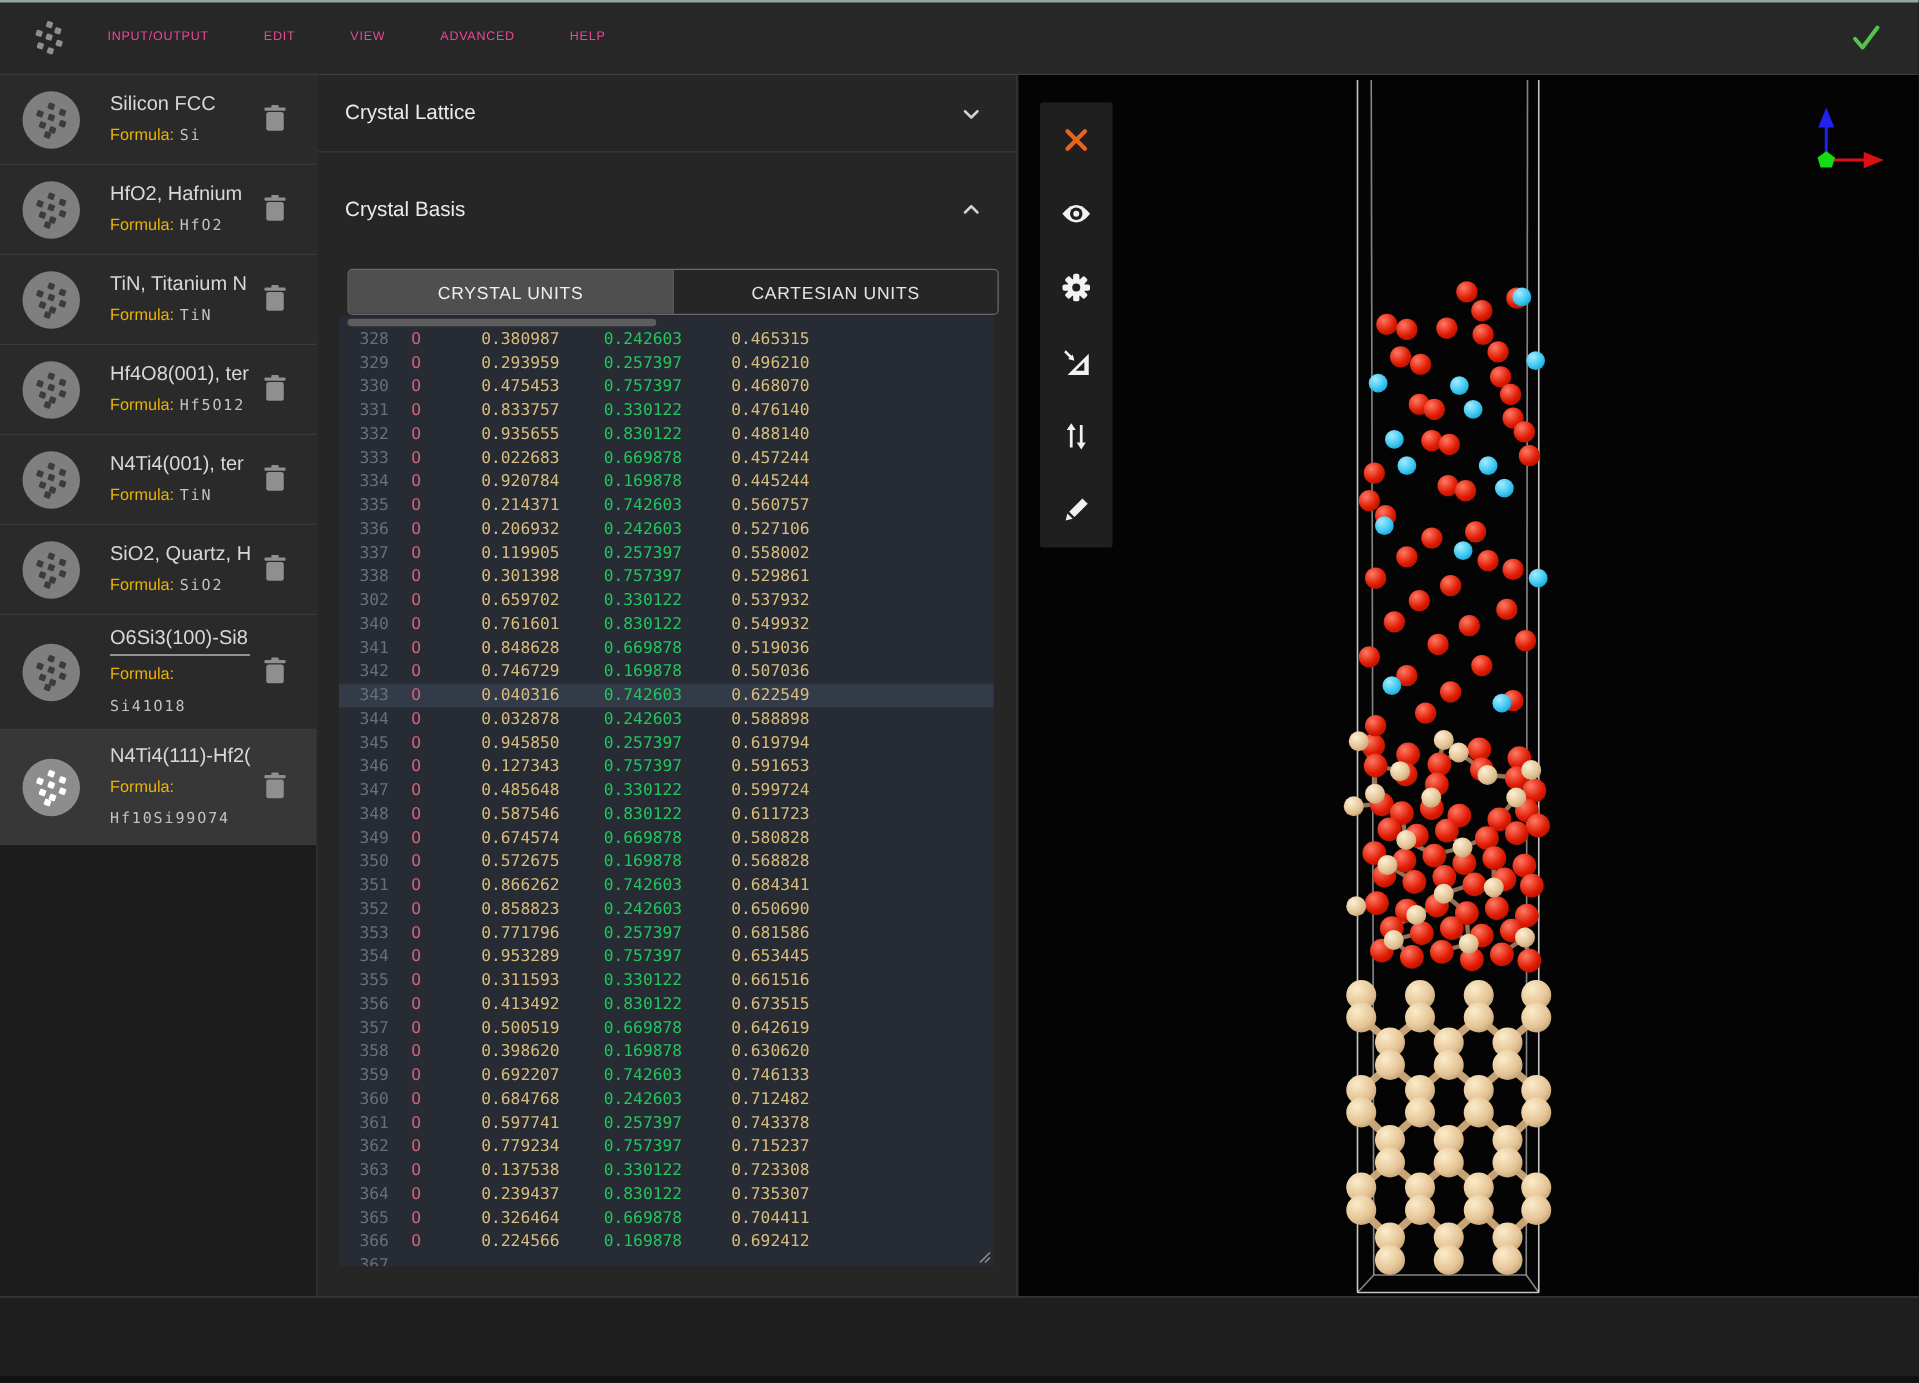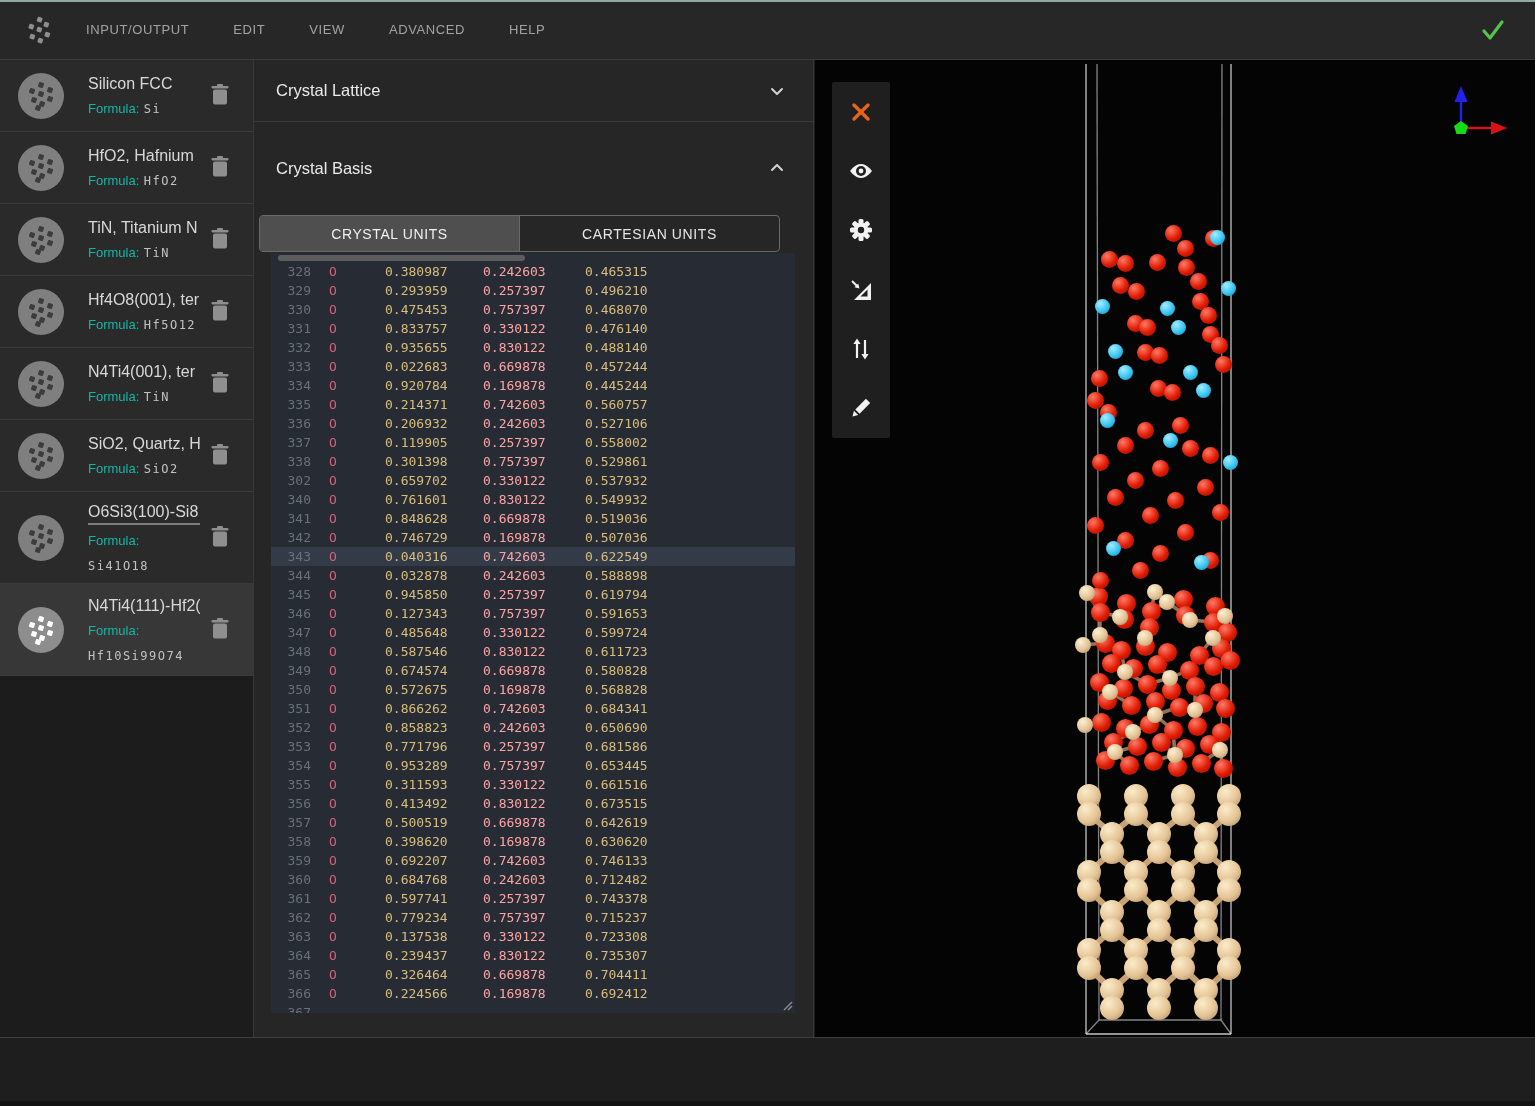--- a/index.html
+++ b/index.html
@@ -8,72 +8,72 @@
   #app { position:relative; width:1535px; height:1106px; background:#1d1d1d; }
 
   
   .top-accent { position:absolute; left:0; top:0; width:1535px; height:2px; background:#8fa99a; z-index:60; }
 
   
   .header { position:absolute; left:0; top:0; width:1535px; height:60px; background:#272727;
             border-bottom:1px solid #3c3c3c; display:flex; align-items:center; z-index:50; }
   .logo { width:34px; height:34px; margin-left:22px; margin-right:30px; }
   .menu { display:flex; gap:44px; }
-  .menu-item { color:#a3a3a3; font-size:13px; letter-spacing:0.6px; cursor:pointer; }
+  .menu-item { color:#ec4899; font-size:10px; letter-spacing:0.6px; cursor:pointer; }
   .header-check { position:absolute; right:28px; top:17px; }
 
   
   .sidebar { position:absolute; left:0; top:60px; width:254px; height:977px; background:#1c1c1c;
              border-right:1px solid #383838; overflow:hidden; }
   .side-item { position:relative; background:#2a2a2a; border-bottom:1px solid #3a3a3a;
                height:72px; cursor:pointer; }
   .side-item.tall { height:92px; }
   .side-item.selected { background:#373737; }
   .avatar { position:absolute; left:18px; top:50%; transform:translateY(-50%);
             width:46px; height:46px; border-radius:50%; background:#7f7f7f; }
   .side-item.selected .avatar { background:#8d8d8d; }
   .meta { position:absolute; left:88px; top:50%; transform:translateY(-50%); width:112px; overflow:hidden; }
   .s-title { color:#d8d8d8; font-size:16px; white-space:nowrap; overflow:hidden; margin-bottom:6px; }
   .s-title.underlined { border-bottom:1px solid #cfcfcf; padding-bottom:3px; }
   .f-line { white-space:nowrap; overflow:hidden; }
-  .f-label { color:#14b8a6; font-size:13px; }
+  .f-label { color:#eab308; font-size:13px; }
   .f-val { color:#c2c2c2; font-size:12px; font-family:"DejaVu Sans Mono", monospace; letter-spacing:1.5px; }
   .tall .f-line { margin-top:2px; }
   .tall .f-val-line { margin-top:7px; }
   .trash-btn { position:absolute; right:20px; top:50%; transform:translateY(-50%);
                background:none; border:none; cursor:pointer; padding:2px; }
 
   
   .panel { position:absolute; left:254px; top:60px; width:560px; height:977px; background:#262626;
            border-right:1px solid #3a3a3a; }
   .sect-head { display:flex; align-items:center; justify-content:space-between;
                padding:0 24px 0 22px; cursor:pointer; }
   .sect-head.first { height:62px; border-bottom:1px solid #3a3a3a;justify-content:space-between; }
   .sect-head.second { height:92px; }
   .sect-title { color:#eaeaea; font-size:16.5px; }
-  .tabs { position:absolute; left:5px; top:155px; width:521px; height:37px; display:flex;
+  .tabs { position:absolute; left:24px; top:155px; width:521px; height:37px; display:flex;
           border:1px solid #6a6a6a; border-radius:4px; overflow:hidden; }
   .tab { flex:1; display:flex; align-items:center; justify-content:center; color:#f0f0f0;
          font-size:14px; letter-spacing:0.6px; cursor:pointer; }
   .tab.active { background:#4f4f4f; }
   .tab:not(.active) { background:transparent; border-left:1px solid #6a6a6a; color:#e6e6e6; }
 
   
   .editor { position:absolute; left:17px; top:193px; width:524px; height:760px; background:#272b34;
             overflow:hidden; cursor:text; }
   .hscroll-thumb { position:absolute; left:7px; top:2px; width:247px; height:6px;
                    border-radius:3px; background:#5d5d5d; }
   .rows { position:absolute; left:0; top:9px; width:100%; }
   .crow { display:flex; height:19px; line-height:19px; font-family:"DejaVu Sans Mono", monospace;
           font-size:13px; white-space:pre; }
   .crow.active { background:#333a48; }
   .c-ln { width:40px; text-align:right; color:#687078; }
   .c-el { width:16px; margin-left:18px; color:#d4607a; }
   .c-x  { width:64px; margin-left:40px; color:#d9bd7e; }
-  .c-y  { width:64px; margin-left:34px; color:#fca5a5; }
+  .c-y  { width:64px; margin-left:34px; color:#22c55e; }
   .c-z  { width:64px; margin-left:38px; color:#d9bd7e; }
   .resize-grip { position:absolute; right:2px; bottom:2px; width:12px; height:12px; cursor:nwse-resize; }
 
   
   .viewer { position:absolute; left:815px; top:60px; width:720px; height:977px; background:#040404; overflow:hidden; }
   .vtoolbar { position:absolute; left:17px; top:22px; width:58px; height:356px; background:#1f1f1f;
               border-radius:2px; display:flex; flex-direction:column; z-index:5; }
   .vbtn { flex:1; display:flex; align-items:center; justify-content:center; background:none; border:none; cursor:pointer; }
   .cell-svg, .bond-svg { position:absolute; left:0; top:0; }
   .atom { position:absolute; border-radius:50%; }

